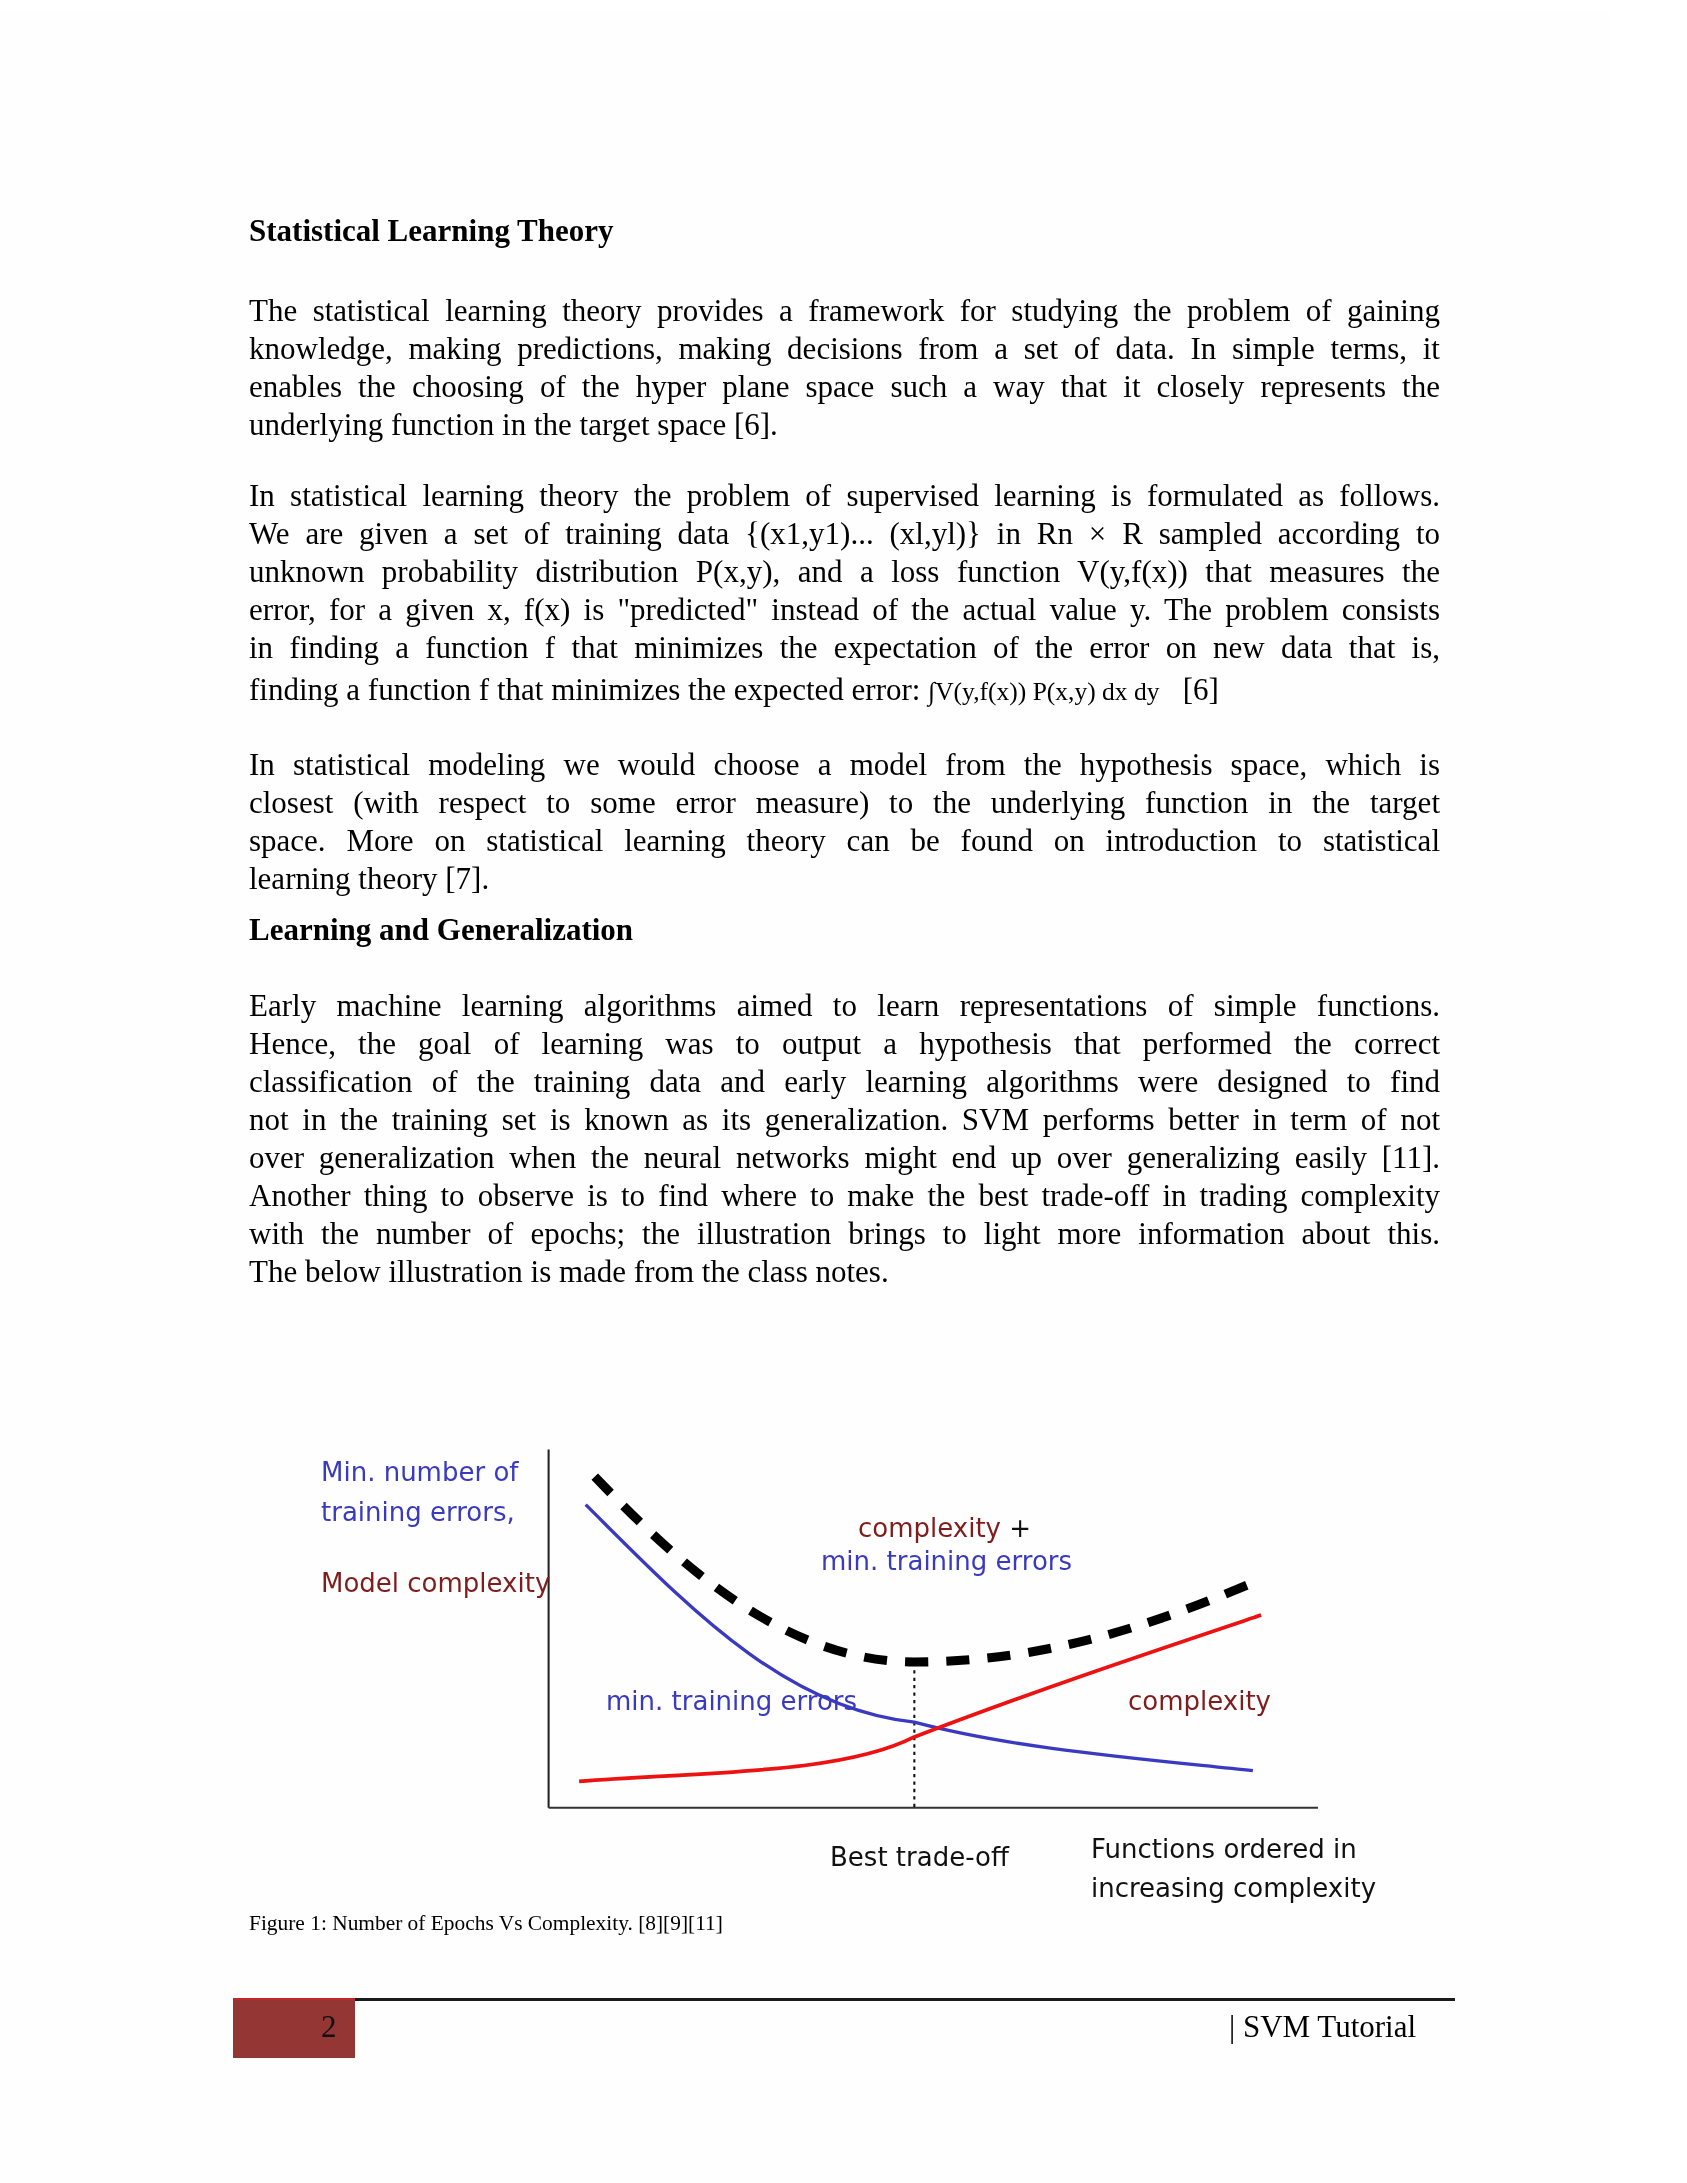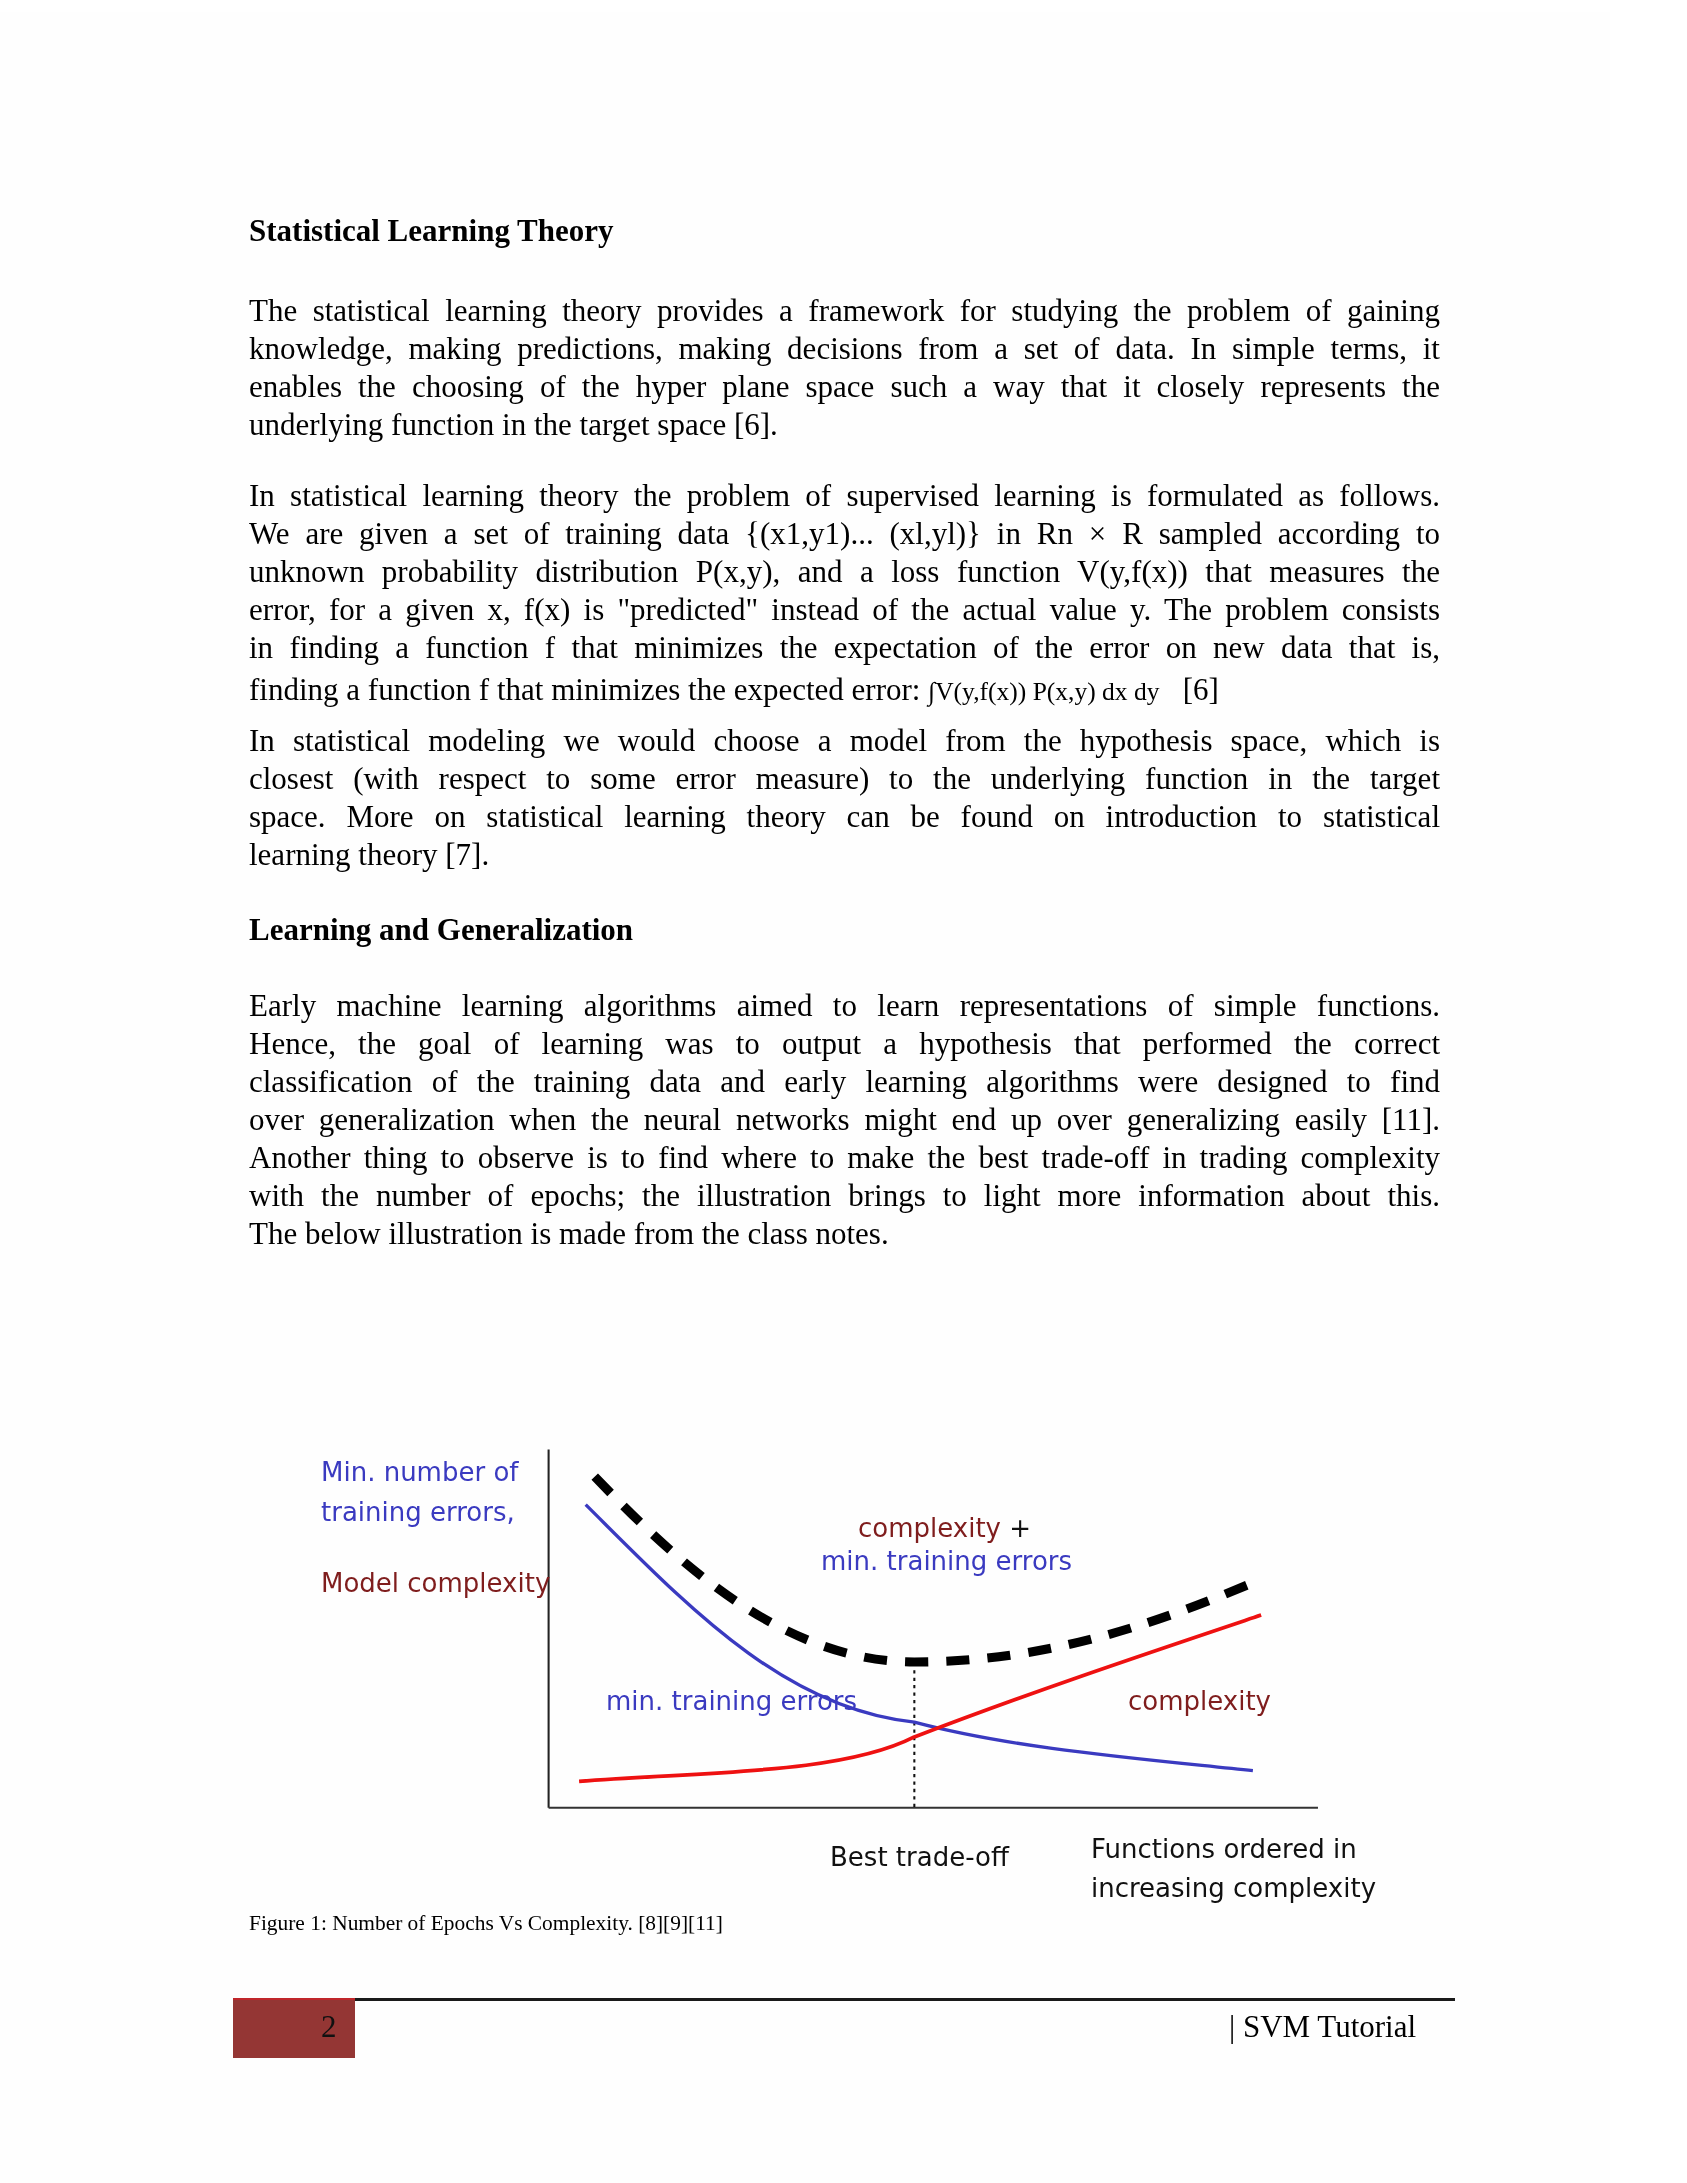--- a/index.html
+++ b/index.html
@@ -39,33 +39,34 @@
 
   <div class="p" style="top:465px;">
     <span class="ln">In statistical learning theory the problem of supervised learning is formulated as follows.</span>
     <span class="ln">We are given a set of training data {(x1,y1)... (xl,yl)} in Rn × R sampled according to</span>
     <span class="ln">unknown probability distribution P(x,y), and a loss function V(y,f(x)) that measures the</span>
     <span class="ln">error, for a given x, f(x) is "predicted" instead of the actual value y. The problem consists</span>
     <span class="ln">in finding a function f that minimizes the expectation of the error on new data that is,</span>
     <span class="ln last" style="line-height:46px;"><span>finding a function f that minimizes the expected error:</span> <span class="math">∫V(y,f(x)) P(x,y) dx dy</span>&nbsp;&nbsp;&nbsp;<span>[6]</span></span>
   </div>
 
-  <div class="p" style="top:710px;">
+  <div class="p" style="top:734px;">
     <span class="ln">In statistical modeling we would choose a model from the hypothesis space, which is</span>
     <span class="ln">closest (with respect to some error measure) to the underlying function in the target</span>
     <span class="ln">space. More on statistical learning theory can be found on introduction to statistical</span>
     <span class="ln last">learning theory [7].</span>
   </div>
 
   <h2 class="h" style="top:900px;">Learning and Generalization</h2>
 
   <div class="p" style="top:975px;">
     <span class="ln">Early machine learning algorithms aimed to learn representations of simple functions.</span>
     <span class="ln">Hence, the goal of learning was to output a hypothesis that performed the correct</span>
     <span class="ln">classification of the training data and early learning algorithms were designed to find</span>
+    <span class="ln">not in the training set is known as its generalization. SVM performs better in term of not</span>
     <span class="ln">over generalization when the neural networks might end up over generalizing easily [11].</span>
     <span class="ln">Another thing to observe is to find where to make the best trade-off in trading complexity</span>
     <span class="ln">with the number of epochs; the illustration brings to light more information about this.</span>
     <span class="ln last">The below illustration is made from the class notes.</span>
   </div>
 
   <div>
     <svg class="fig" width="1687" height="2183" viewBox="0 0 2048 2650">
 
       <line x1="666" y1="1745" x2="666" y2="2180" stroke="#222" stroke-width="2.5"></line>

